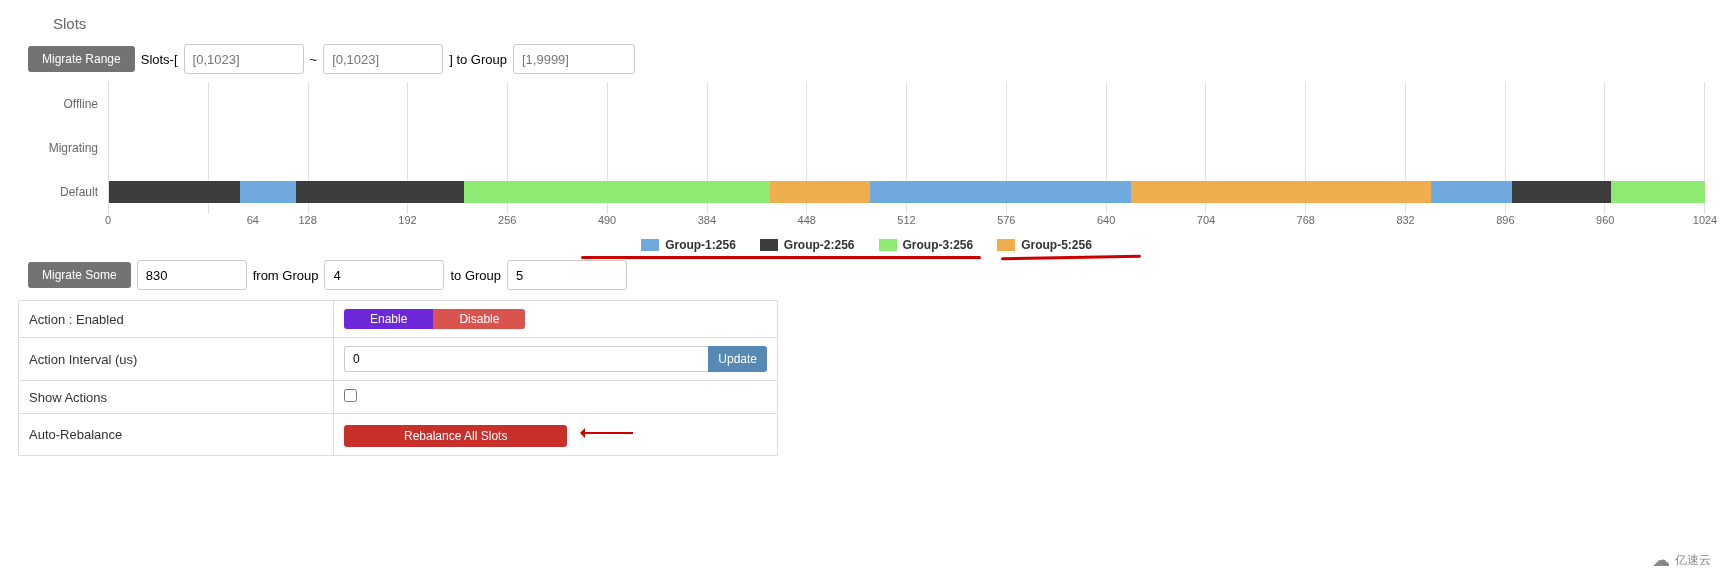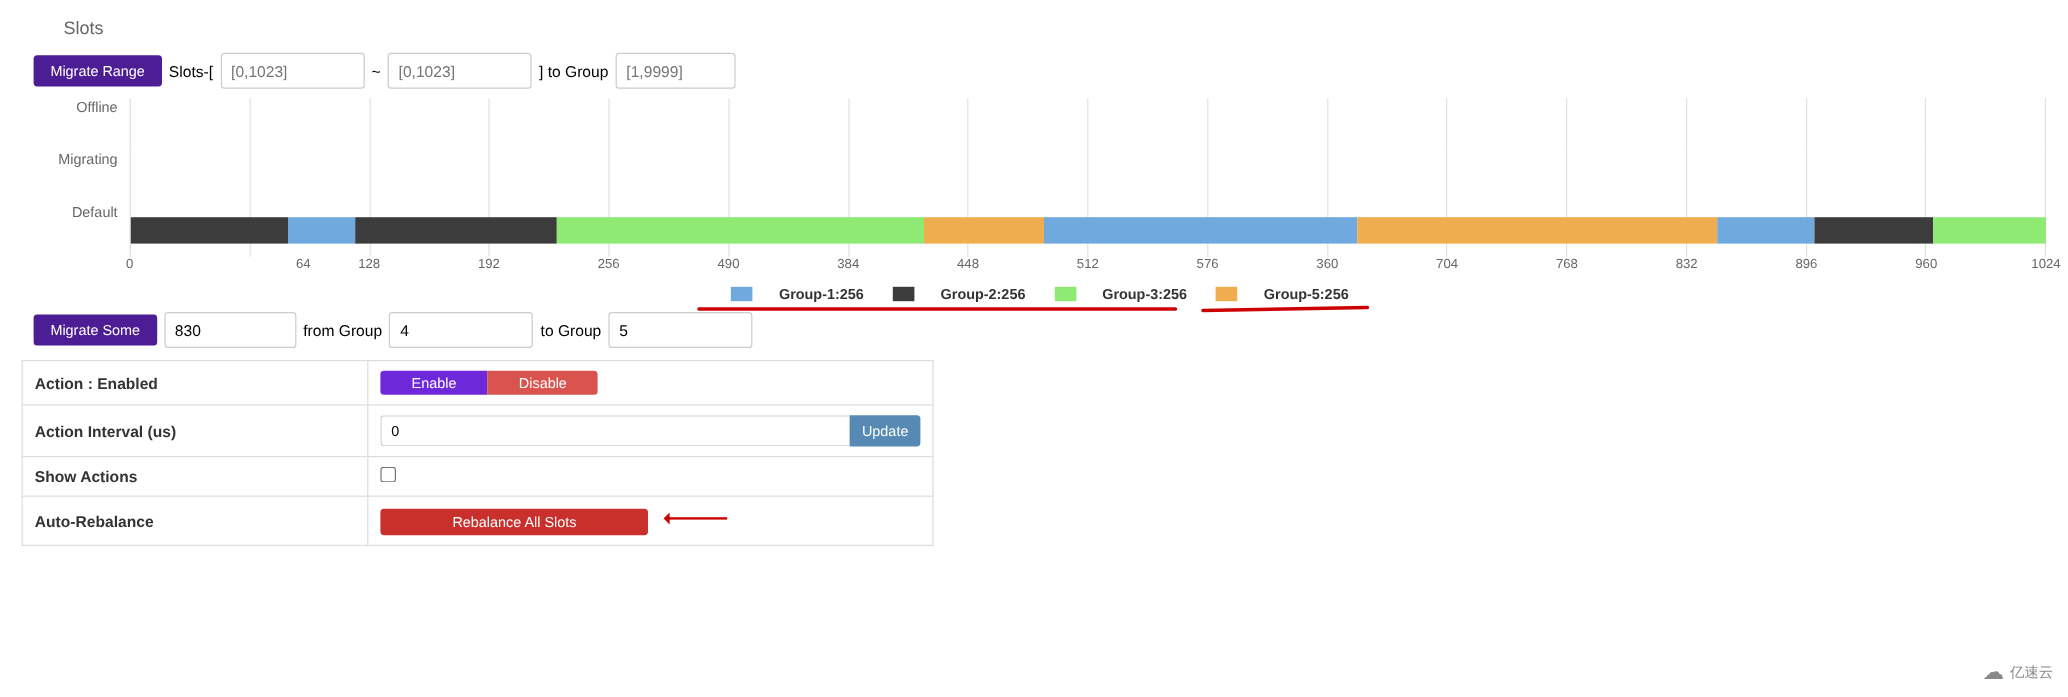--- a/index.html
+++ b/index.html
@@ -1,50 +1,50 @@
 <!DOCTYPE html>
 <html><head>
   <meta charset="utf-8">
   <style>
     * { box-sizing: border-box; margin: 0; padding: 0; }
     body { font-family: Arial, Helvetica, sans-serif; font-size: 13px; color: #333; background: #fff; padding: 10px 18px; }
     .page-title { font-size: 15px; font-weight: normal; color: #666; margin: 5px 0 12px 35px; }
     .migrate-row { display: flex; align-items: center; gap: 6px; margin-bottom: 8px; margin-left: 10px; flex-wrap: wrap; }
     .btn { border: none; border-radius: 3px; padding: 6px 14px; font-size: 12px; color: #fff; cursor: pointer; }
-    .btn-orange { background: #4c1d95; }
+    .btn-orange { background: #737373; }
     .btn-green-sm { background: #6d28d9; padding: 3px 26px; font-size: 12px; border-radius: 3px 0 0 3px; }
     .btn-red-sm { background: #d9534f; padding: 3px 26px; font-size: 12px; border-radius: 0 3px 3px 0; }
     .btn-blue-sm { background: #5689b3; padding: 3px 10px; font-size: 12px; border-radius: 0 3px 3px 0; }
     .btn-red-wide { background: #c9302c; padding: 4px 60px; font-size: 12px; }
     input[type="text"] { border: 1px solid #ccc; border-radius: 3px; padding: 5px 8px; font-size: 13px; height: 30px; }
     .label-text { font-size: 13px; color: #000000; }
 
     
     .chart-area { margin: 8px 0 8px 10px; }
-    .chart-row { display: flex; align-items: flex-start; height: 44px; }
+    .chart-row { display: flex; align-items: center; height: 44px; }
     .chart-row-label { width: 80px; min-width: 80px; text-align: right; padding-right: 10px; color: #676767; font-size: 12px; }
     .chart-grid { flex: 1; position: relative; height: 100%; border-left: 1px solid #ddd; }
     .grid-lines { position: absolute; top: 0; left: 0; right: 0; bottom: 0; display: flex; }
     .grid-cell { flex: 1; border-right: 1px solid #e0e0e0; }
     .bar-track { position: absolute; top: 11px; left: 0; right: 0; height: 22px; display: flex; }
     .bar-seg { height: 100%; }
     .axis-row { display: flex; }
     .axis-pad { width: 80px; min-width: 80px; }
     .axis-ticks { flex: 1; display: flex; position: relative; height: 18px; }
     .axis-tick { position: absolute; transform: translateX(-50%); font-size: 11px; color: #676767; }
 
     .legend-row { display: flex; justify-content: center; gap: 24px; margin: 6px 0 4px; position: relative; }
-    .legend-item { display: flex; align-items: center; gap: 22px; font-size: 12px; font-weight: bold; color: #333; }
+    .legend-item { display: flex; align-items: center; gap: 6px; font-size: 12px; font-weight: bold; color: #333; }
     .legend-swatch { width: 18px; height: 12px; }
     .underline-red { position: absolute; height: 3px; background: #c00; top: 18px; border-radius: 2px; }
 
     
     .settings-table { width: 760px; margin: 10px 0 0 0; border-collapse: collapse; }
     .settings-table td { border: 1px solid #ddd; padding: 8px 10px; vertical-align: middle; }
-    .settings-table td:first-child { width: 288px; font-weight: bold; color: #333; background: #fff; }
+    .settings-table td:first-child { width: 315px; font-weight: normal; color: #333; background: #fff; }
     .btn-group { display: inline-flex; }
     .input-append { display: inline-flex; width: 100%; }
     .input-append input { flex: 1; border-radius: 3px 0 0 3px; border-right: none; height: 26px; font-size: 12px; }
 
     .arrow-red { color: #c00; font-size: 20px; margin-left: 12px; position: relative; top: -2px; }
     .arrow-line { display: inline-block; width: 50px; height: 2px; background: #c00; vertical-align: middle; position: relative; }
     .arrow-line::before { content: ''; position: absolute; left: -8px; top: -4px; border: 5px solid transparent; border-right-color: #c00; }
 
     .watermark { position: fixed; right: 12px; bottom: 10px; color: #888; font-size: 12px; display: flex; align-items: center; gap: 5px; }
     .watermark-logo { font-size: 18px; color: #888; }
@@ -54,21 +54,21 @@
 
 <h2 class="page-title">Slots</h2>
 
 <div class="migrate-row">
   <button class="btn btn-orange">Migrate Range</button>
   <span class="label-text">Slots-[</span>
   <input type="text" style="width: 120px;" placeholder="[0,1023]">
   <span class="label-text">~</span>
   <input type="text" style="width: 120px;" placeholder="[0,1023]">
   <span class="label-text">] to Group</span>
-  <input type="text" style="width: 100px;" placeholder="[1,9999]">
+  <input type="text" style="width: 122px;" placeholder="[1,9999]">
 </div>
 
 <div class="chart-area">
   <div id="chart-rows">
       <div class="chart-row">
         <div class="chart-row-label">Offline</div>
         <div class="chart-grid">
           <div class="grid-lines">
             <div class="grid-cell"></div>
             <div class="grid-cell"></div>
@@ -154,21 +154,21 @@
         <span class="axis-tick" style="left: 0%;">0</span>
         <span class="axis-tick" style="left: 6.25%; margin-left: 45px;">64</span>
         <span class="axis-tick" style="left: 12.5%;">128</span>
         <span class="axis-tick" style="left: 18.75%;">192</span>
         <span class="axis-tick" style="left: 25%;">256</span>
         <span class="axis-tick" style="left: 31.25%;">490</span>
         <span class="axis-tick" style="left: 37.5%;">384</span>
         <span class="axis-tick" style="left: 43.75%;">448</span>
         <span class="axis-tick" style="left: 50%;">512</span>
         <span class="axis-tick" style="left: 56.25%;">576</span>
-        <span class="axis-tick" style="left: 62.5%;">360</span>
+        <span class="axis-tick" style="left: 62.5%;">640</span>
         <span class="axis-tick" style="left: 68.75%;">704</span>
         <span class="axis-tick" style="left: 75%;">768</span>
         <span class="axis-tick" style="left: 81.25%;">832</span>
         <span class="axis-tick" style="left: 87.5%;">896</span>
         <span class="axis-tick" style="left: 93.75%;">960</span>
         <span class="axis-tick" style="left: 100%;">1024</span>
       </div>
   </div>
   <div class="legend-row" id="legend">
     <div class="underline-red" style="left:33%; width:400px"></div>

